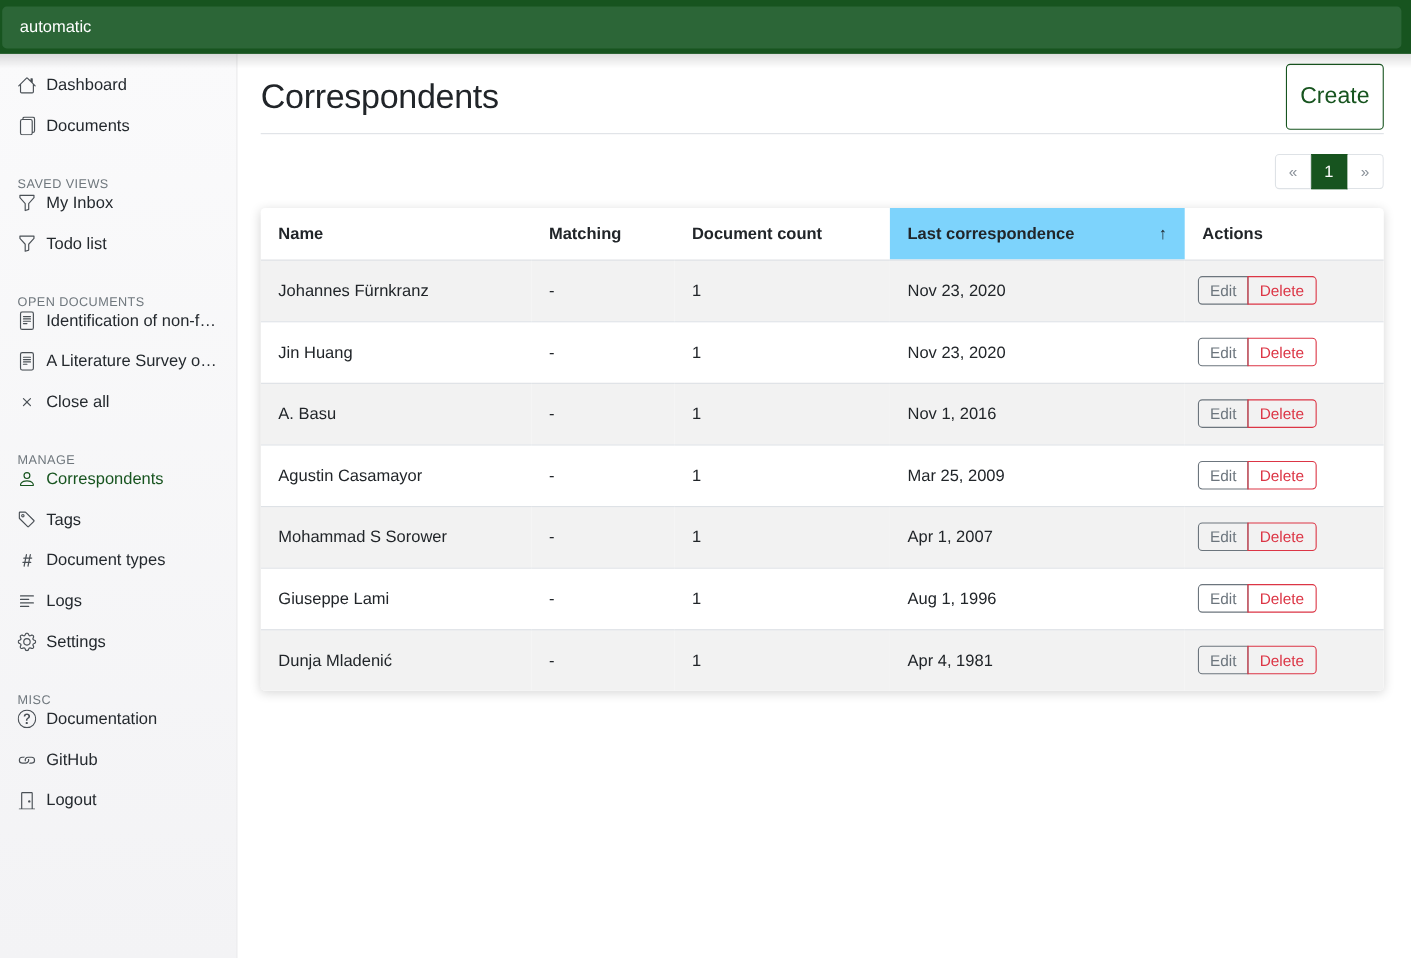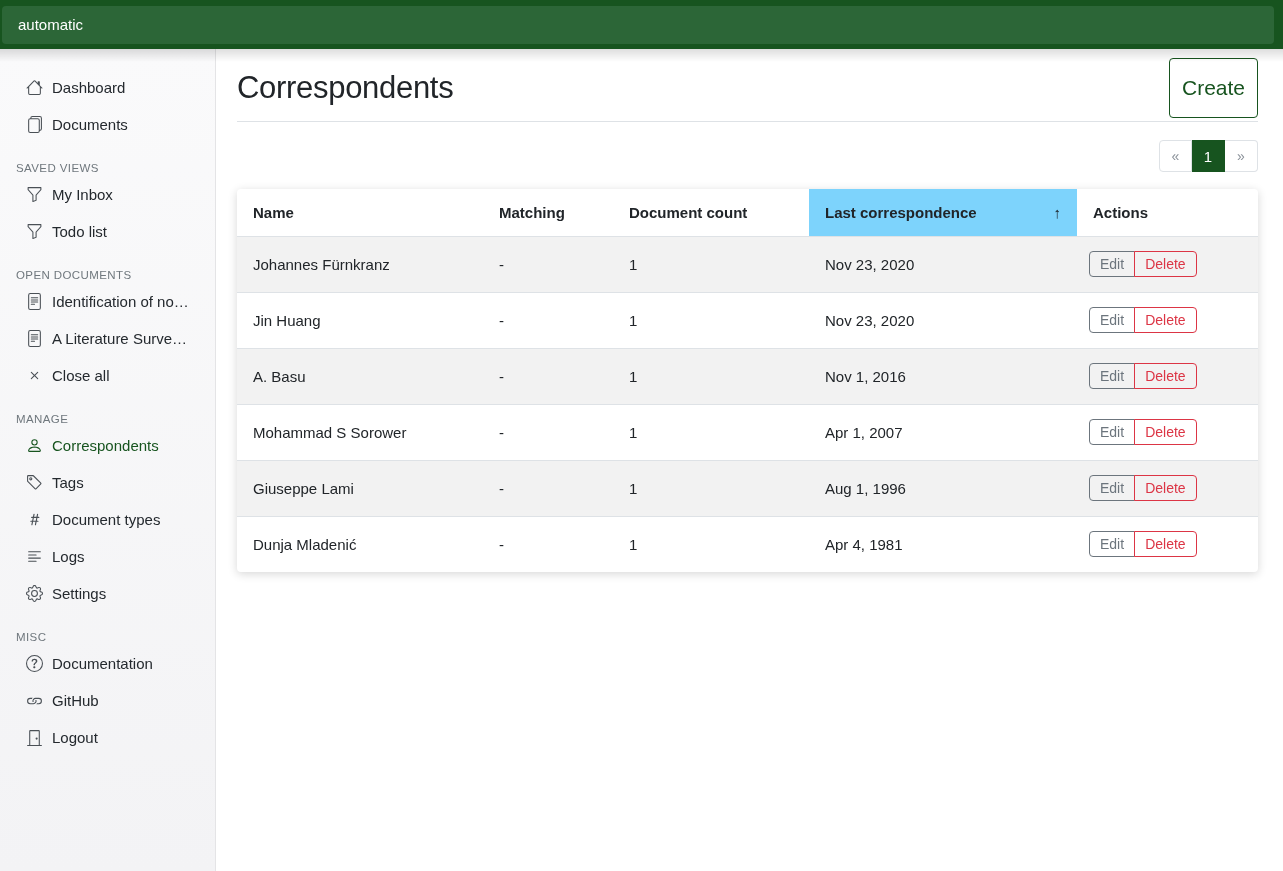--- a/index.html
+++ b/index.html
@@ -37,22 +37,22 @@
   .app { display:flex; padding-top:49px; height:871px; }
 
   
   .sidebar {
     width:216px; min-width:216px; height:100%;
     background:linear-gradient(180deg,#fafafb 0%,#f3f3f5 100%);
     border-right:1px solid #e4e4e6;
     padding-top:20px; overflow:hidden;
   }
   .nav-item {
-    height:37px; display:flex; align-items:center; gap:9px;
-    padding:0 26px; font-size:15px; color:#24292e; cursor:pointer;
+    height:37px; display:flex; align-items:flex-start; gap:9px;
+    padding:0 16px; font-size:15px; color:#24292e; cursor:pointer;
     white-space:nowrap;
   }
   .nav-item .icon {
     width:17px; height:17px; min-width:17px; color:#4a5056;
     display:flex; align-items:center; justify-content:center;
   }
   .nav-item .label { overflow:hidden; text-overflow:ellipsis; }
   .nav-item.active, .nav-item.active .icon { color:#17541f; }
   .nav-heading {
     margin:19px 0 2px; padding:0 16px;
@@ -330,20 +330,32 @@
     <td>1</td>
     <td>Nov 1, 2016</td>
     <td class="actions-td">
       <span class="btn-group">
         <button class="btn-edit">Edit</button>
         <button class="btn-delete">Delete</button>
       </span>
     </td>
   </tr>
             <tr>
+    <td>Agustin Casamayor</td>
+    <td>-</td>
+    <td>1</td>
+    <td>Mar 25, 2009</td>
+    <td class="actions-td">
+      <span class="btn-group">
+        <button class="btn-edit">Edit</button>
+        <button class="btn-delete">Delete</button>
+      </span>
+    </td>
+  </tr>
+            <tr>
     <td>Mohammad S Sorower</td>
     <td>-</td>
     <td>1</td>
     <td>Apr 1, 2007</td>
     <td class="actions-td">
       <span class="btn-group">
         <button class="btn-edit">Edit</button>
         <button class="btn-delete">Delete</button>
       </span>
     </td>

